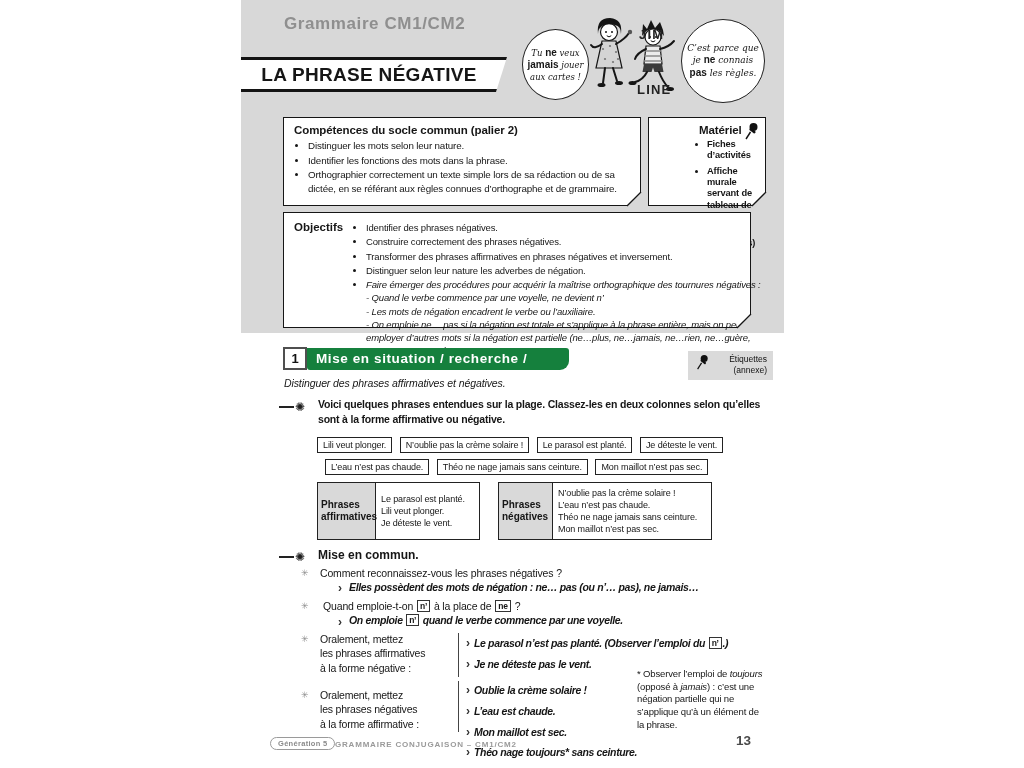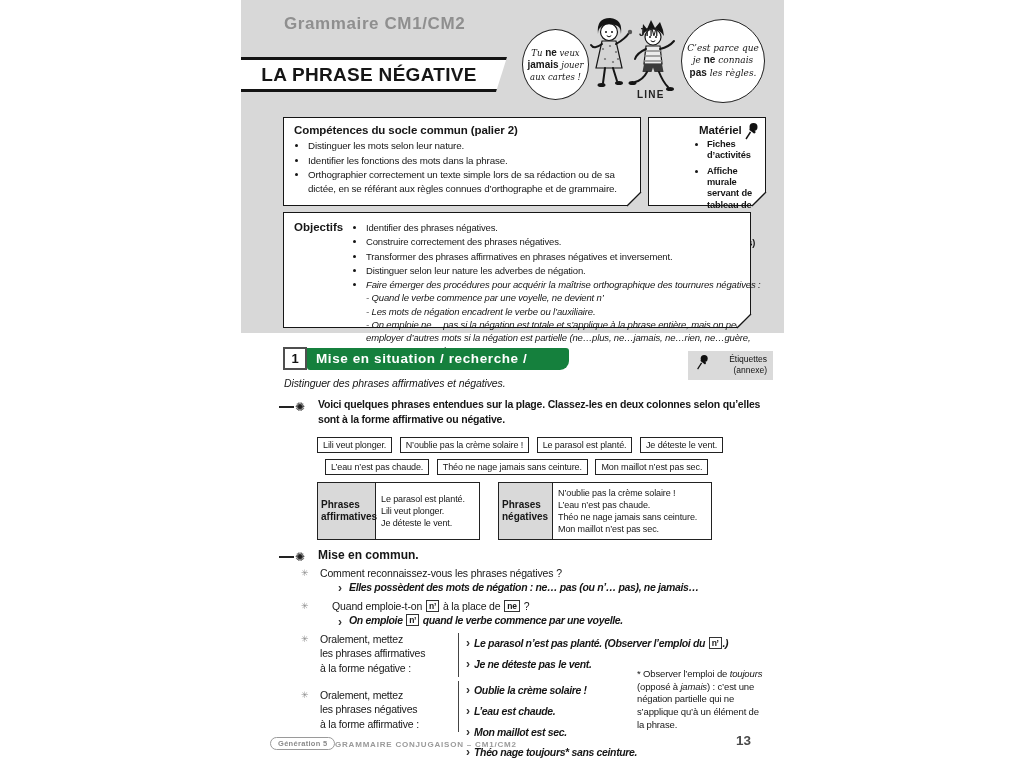--- a/index.html
+++ b/index.html
@@ -11,23 +11,23 @@
   .title-banner{left:0;top:57px;width:266px;height:35px;background:#fff;border-top:3px solid #141414;border-bottom:3px solid #141414;box-sizing:border-box;display:flex;align-items:center;justify-content:center;clip-path:polygon(0 0,100% 0,calc(100% - 11px) 100%,0 100%);}
   .title-banner span{font-size:19px;font-weight:bold;letter-spacing:.3px;padding-right:10px;}
   .bubble{background:#fff;border:1.5px solid #222;border-radius:50%;display:flex;align-items:center;justify-content:center;text-align:center;box-sizing:border-box;}
   .bubble .inner{font-family:"DejaVu Serif",serif;font-style:italic;line-height:1.25;}
   .bubble-left{left:281px;top:29px;width:67px;height:71px;}
   .bubble-left .inner{font-size:8.5px;padding:4px;}
   .bubble-right{left:440px;top:19px;width:84px;height:84px;}
   .bubble-right .inner{font-size:9px;padding:5px;}
   .bub-b{font-family:"Liberation Sans",sans-serif;font-style:normal;font-weight:bold;font-size:10px;}
   .kids{left:344px;top:14px;}
-  .kid-name{font-size:10px;font-weight:bold;letter-spacing:1.2px;color:#222;}
+  .kid-name{font-size:13px;font-weight:bold;letter-spacing:1.2px;color:#222;}
   .jim-label{left:398px;top:27px;}
-  .line-label{left:360px;top:89px;padding-left:36px;}
+  .line-label{left:360px;top:82px;padding-left:36px;}
   .wbox{background:#fff;border:1.5px solid #161616;box-sizing:border-box;}
   .box-comp{left:42px;top:117px;width:358px;height:89px;}
   .box-mat{left:407px;top:117px;width:118px;height:89px;padding-left:40px;}
   .box-obj{left:42px;top:212px;width:468px;height:116px;}
   .wbox h3{margin:6px 10px 3px 10px;font-size:11.5px;letter-spacing:-0.1px;}
   ul.blist{margin:0;padding:0 8px 0 24px;list-style:disc;}
   ul.blist li{margin:0 0 1px 0;line-height:1.4;}
   .box-comp ul.blist li{font-size:9.8px;letter-spacing:-0.15px;}
   .box-mat ul.blist{padding-left:18px;}
   .box-mat ul.blist li{font-size:9.3px;font-weight:bold;line-height:1.22;margin-bottom:4px;letter-spacing:-0.15px;}
@@ -59,21 +59,21 @@
   .t-aff .tlabel{width:58px;}
   .t-neg .tlabel{width:54px;}
   .tbody{flex:1;display:flex;flex-direction:column;justify-content:center;padding:2px 5px;font-size:9px;line-height:1.35;letter-spacing:-0.1px;}
   .commun-h{left:77px;top:548px;font-size:12px;font-weight:bold;}
   .gear{font-size:9px;color:#8f8f8f;line-height:1;}
   .qtext{font-size:10.5px;letter-spacing:-0.15px;}
   .chev{font-size:12px;font-weight:bold;color:#333;line-height:1;}
   .ans{font-size:10.5px;font-weight:bold;font-style:italic;letter-spacing:-0.35px;}
   .q1-g{left:60px;top:569px;} .q1-t{left:79px;top:567px;}
   .a1-c{left:97px;top:582px;} .a1-t{left:108px;top:581px;}
-  .q2-g{left:60px;top:602px;} .q2-t{left:91px;top:600px;}
+  .q2-g{left:60px;top:602px;} .q2-t{left:82px;top:600px;}
   .a2-c{left:97px;top:616px;} .a2-t{left:108px;top:614px;}
   .tok{display:inline-block;border:1px solid #333;padding:0 2px;font-size:8.5px;font-weight:bold;font-style:normal;line-height:1.2;margin:0 1px;vertical-align:1px;background:#fff;}
   .b3-g{left:60px;top:635px;} .b4-g{left:60px;top:691px;}
   .qcol{width:136px;font-size:10.5px;line-height:1.38;letter-spacing:-0.2px;}
   .b3-q{left:79px;top:632px;} .b4-q{left:79px;top:688px;}
   .vdiv{width:1.3px;background:#444;}
   .b3-d{left:217px;top:633px;height:44px;} .b4-d{left:217px;top:681px;height:51px;}
   .acol{line-height:1.3;}
   .b3-a{left:225px;top:632px;} .b4-a{left:225px;top:679px;}
   .acol .row{white-space:nowrap;}

